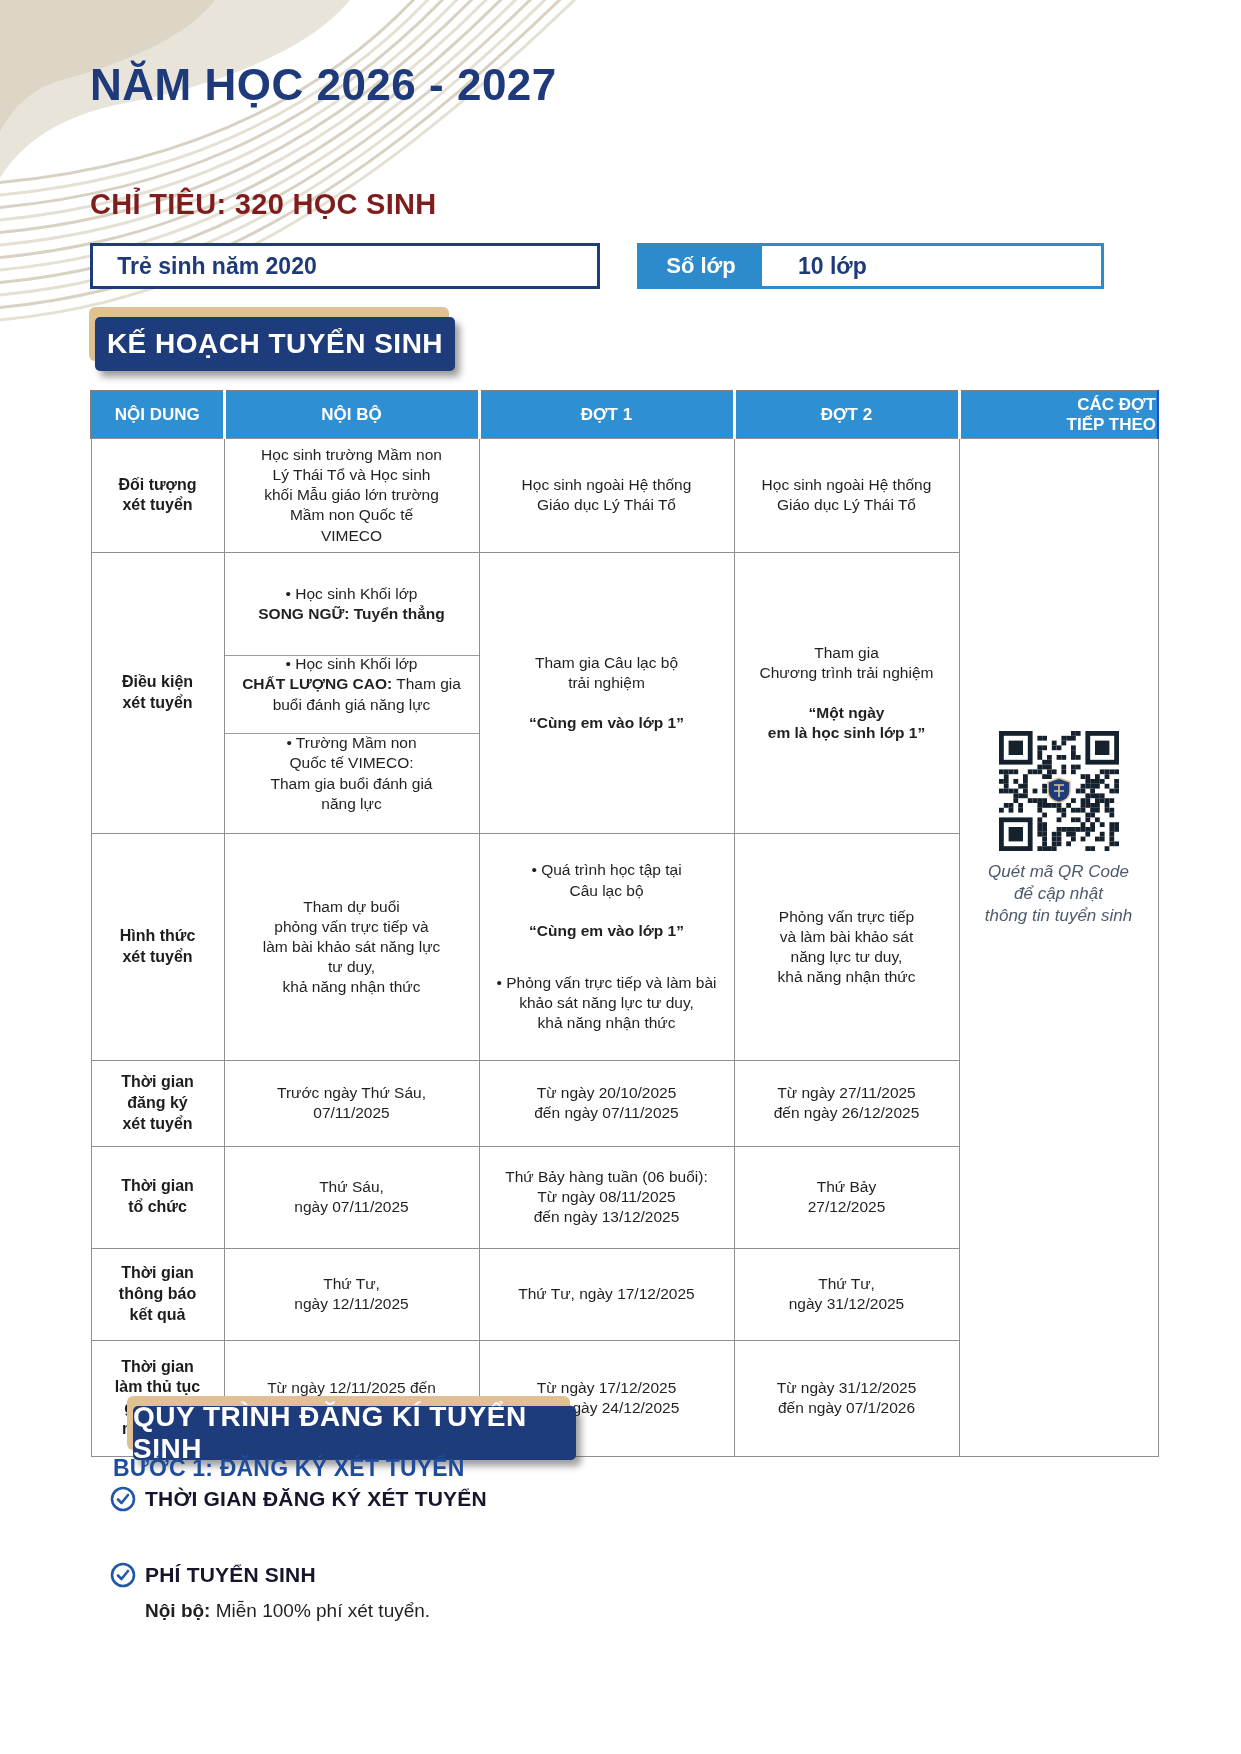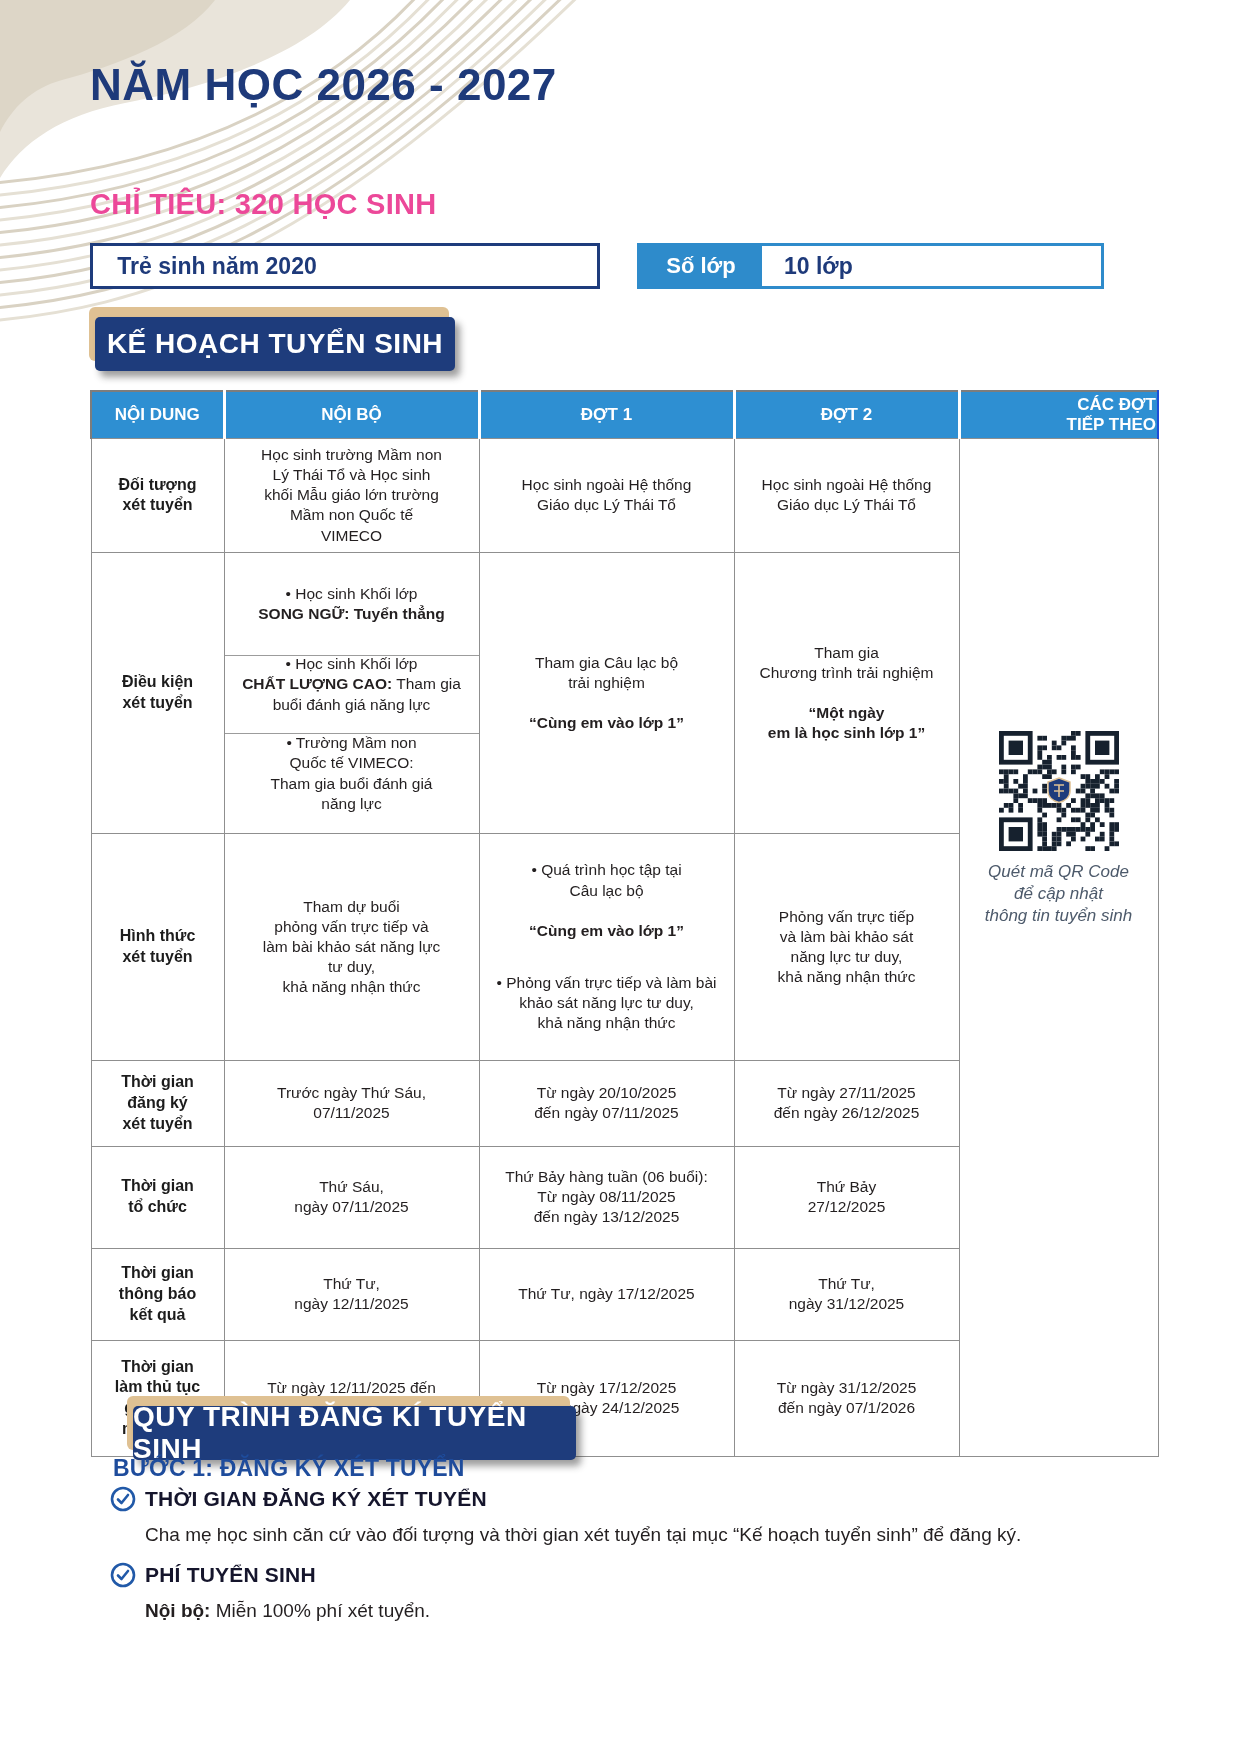--- a/index.html
+++ b/index.html
@@ -9,38 +9,38 @@
   }
   
   .corner-deco{position:absolute;left:0;top:0;pointer-events:none;}
   
   .title{
     position:absolute;left:90px;top:58px;width:900px;
     font-size:44px;line-height:53px;font-weight:800;color:#1e3a7a;letter-spacing:.5px;
   }
   .quota{
     position:absolute;left:90px;top:188px;
-    font-size:29px;font-weight:800;color:#ec4899;letter-spacing:.3px;
+    font-size:29px;font-weight:800;color:#7f1d1d;letter-spacing:.3px;
   }
   
   .info-box{position:absolute;top:243px;height:46px;display:flex;box-sizing:border-box;}
   .info-box .lbl{
     display:flex;align-items:center;justify-content:center;
     color:#fff;font-weight:700;font-size:22px;box-sizing:border-box;
   }
   .info-box .val{
     display:flex;align-items:center;background:#fff;color:#1e3a7a;
     font-weight:700;font-size:23px;box-sizing:border-box;
   }
   .box-target{left:90px;width:510px;border:3px solid #1e3c7c;}
   .box-target .lbl{width:252px;background:#1e3c7c;}
   .box-target .val{width:248px;justify-content:center;}
   .box-classes{left:637px;width:467px;border:3px solid #2e8bcb;}
   .box-classes .lbl{width:122px;background:#2e8bcb;}
-  .box-classes .val{padding-left:22px;flex:1;}
+  .box-classes .val{padding-left:36px;flex:1;}
   
   .badge{position:absolute;height:54px;}
   .badge .back{
     position:absolute;left:-6px;top:-10px;width:100%;height:100%;
     background:#dfc193;border-radius:6px;
   }
   .badge .front{
     position:absolute;left:0;top:0;width:100%;height:100%;
     background:#1e3c7c;border-radius:5px;display:flex;align-items:center;justify-content:center;
     color:#fff;font-weight:800;font-size:28px;letter-spacing:.5px;
@@ -486,21 +486,20 @@
 
   <div class="step-title">BƯỚC 1:  ĐĂNG KÝ XÉT TUYỂN</div>
 
   <div class="check-item item1">
     <svg class="ck" width="26" height="26" viewBox="0 0 26 26">
       <circle cx="13" cy="13" r="11" fill="none" stroke="#2159a8" stroke-width="2.6"></circle>
       <polyline points="8,13.5 11.5,17 18,9" fill="none" stroke="#2159a8" stroke-width="2.6" stroke-linecap="round" stroke-linejoin="round"></polyline>
     </svg>
     <div class="ck-title">THỜI GIAN ĐĂNG KÝ XÉT TUYỂN</div>
   </div>
-  <div class="para para1">Cha mẹ học sinh căn cứ vào đối tượng và thời gian xét tuyển tại mục “Kế hoạch tuyển sinh” để đăng ký.</div>
 
   <div class="check-item item2">
     <svg class="ck" width="26" height="26" viewBox="0 0 26 26">
       <circle cx="13" cy="13" r="11" fill="none" stroke="#2159a8" stroke-width="2.6"></circle>
       <polyline points="8,13.5 11.5,17 18,9" fill="none" stroke="#2159a8" stroke-width="2.6" stroke-linecap="round" stroke-linejoin="round"></polyline>
     </svg>
     <div class="ck-title">PHÍ TUYỂN SINH</div>
   </div>
   <div class="para para2">
     <b>Nội bộ:</b><span> Miễn 100% phí xét tuyển.</span>

